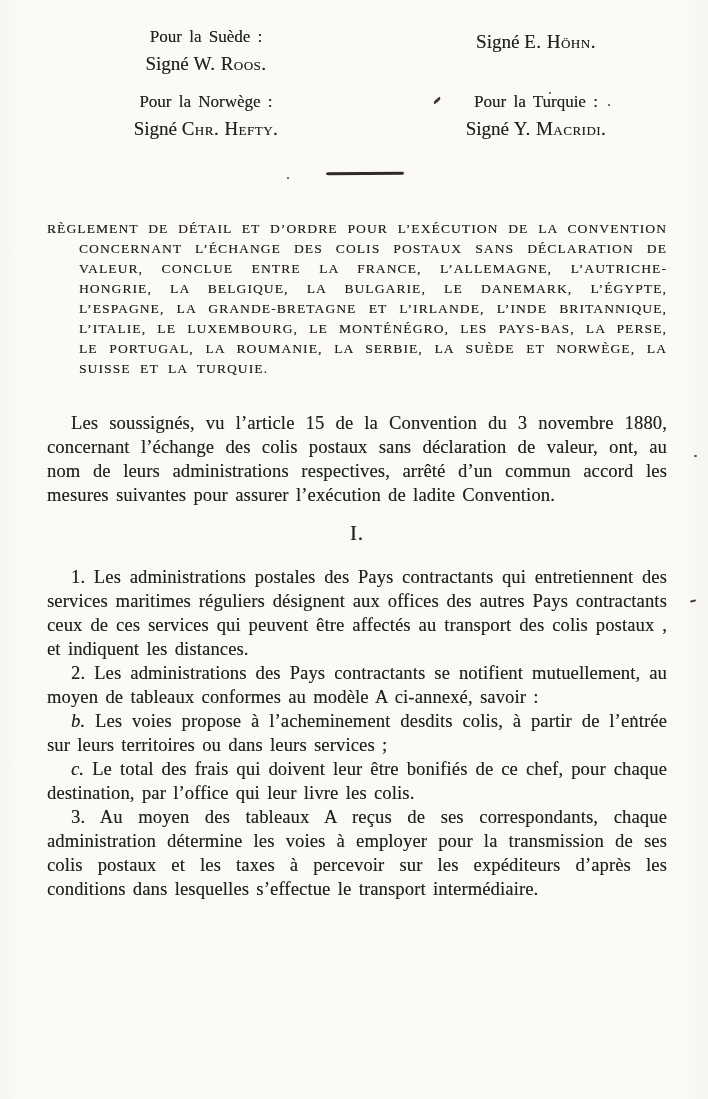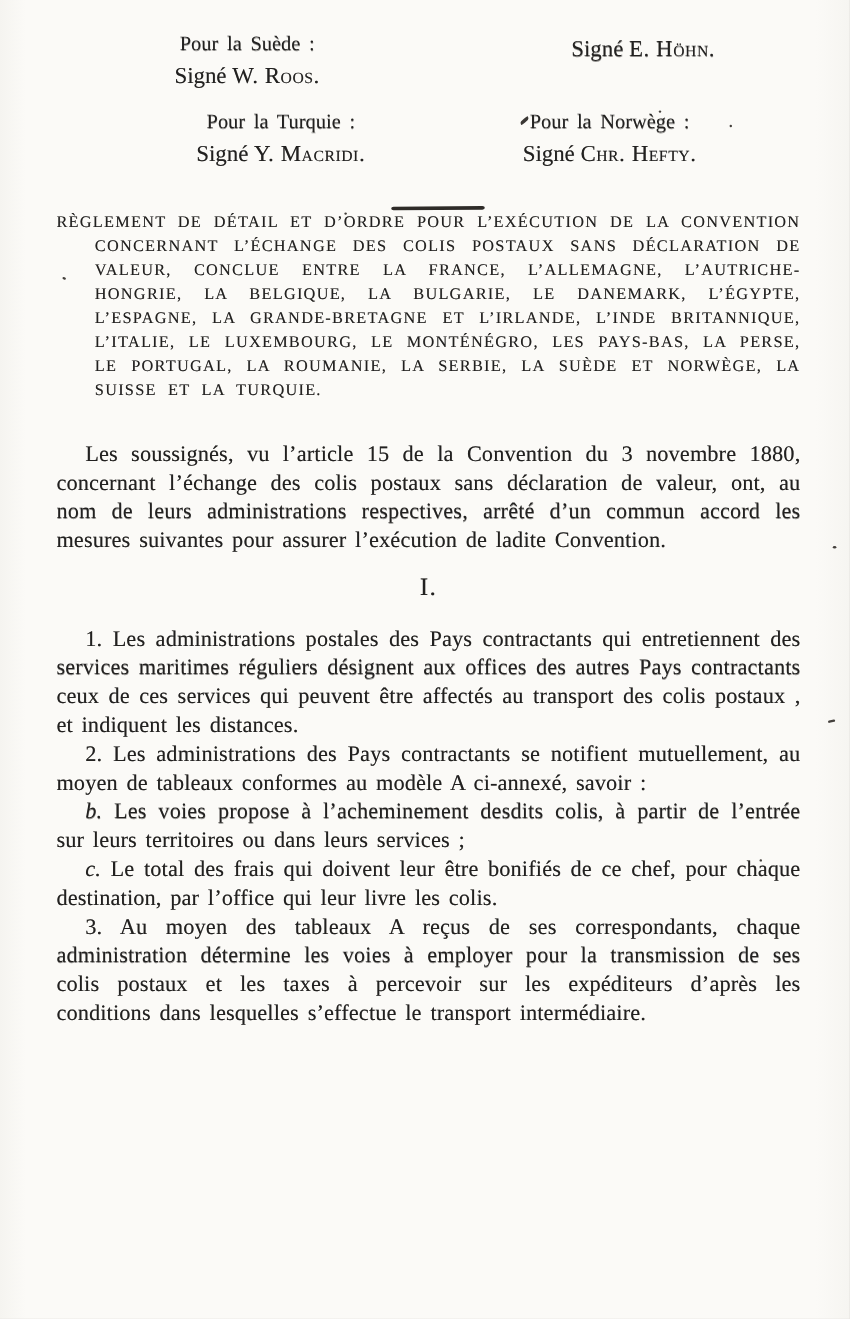--- a/index.html
+++ b/index.html
@@ -27,20 +27,21 @@
   .sig-country{font-size:17px;line-height:22px;word-spacing:3px;}
   .sig-name{font-size:19px;line-height:26px;margin-top:3px;}
   .sig-person{font-variant:small-caps;letter-spacing:0.5px;}
   
   .divider{
     width:78px;height:3px;background:#2e2b28;border-radius:2px/50%;
     margin:30px auto 0 auto;transform:translateX(8px) rotate(-0.4deg);
   }
   
   .doc-title{
+    margin-top:44px;
     font-size:13.5px;line-height:20px;
     letter-spacing:1.1px;word-spacing:5px;
     text-align:justify;
     padding-left:32px;text-indent:-32px;
   }
   
   .body-par{
     margin:0;
     font-size:18.5px;line-height:24px;
     text-align:justify;
@@ -87,33 +88,33 @@
       </div>
     </div>
 
     <div class="sig-cell right">
       <div class="sig-name">
         <span>Signé</span>
         <span class="sig-person">E. Höhn.</span>
       </div>
     </div>
 
+    <div class="sig-cell">
+      <div class="sig-country">Pour la Norwège :</div>
+      <div class="sig-name">
+        <span>Signé</span>
+        <span class="sig-person">Chr. Hefty.</span>
+      </div>
+    </div>
+
     <div class="sig-cell right">
       <div class="sig-country">Pour la Turquie :</div>
       <div class="sig-name">
         <span>Signé</span>
         <span class="sig-person">Y. Macridi.</span>
-      </div>
-    </div>
-
-    <div class="sig-cell">
-      <div class="sig-country">Pour la Norwège :</div>
-      <div class="sig-name">
-        <span>Signé</span>
-        <span class="sig-person">Chr. Hefty.</span>
       </div>
     </div>
 
   </div>
 
   <div class="divider"></div>
 
   <div class="doc-title">RÈGLEMENT DE DÉTAIL ET D’ORDRE POUR L’EXÉCUTION DE LA CONVENTION CONCERNANT L’ÉCHANGE DES COLIS POSTAUX SANS DÉCLARATION DE VALEUR, CONCLUE ENTRE LA FRANCE, L’ALLEMAGNE, L’AUTRICHE-HONGRIE, LA BELGIQUE, LA BULGARIE, LE DANEMARK, L’ÉGYPTE, L’ESPAGNE, LA GRANDE-BRETAGNE ET L’IRLANDE, L’INDE BRITANNIQUE, L’ITALIE, LE LUXEMBOURG, LE MONTÉNÉGRO, LES PAYS-BAS, LA PERSE, LE PORTUGAL, LA ROUMANIE, LA SERBIE, LA SUÈDE ET NORWÈGE, LA SUISSE ET LA TURQUIE.</div>
 
   <p class="body-par preamble">Les soussignés, vu l’article 15 de la Convention du 3 novembre 1880, concernant l’échange des colis postaux sans déclaration de valeur, ont, au nom de leurs administrations respectives, arrêté d’un commun accord les mesures suivantes pour assurer l’exécution de ladite Convention.</p>

